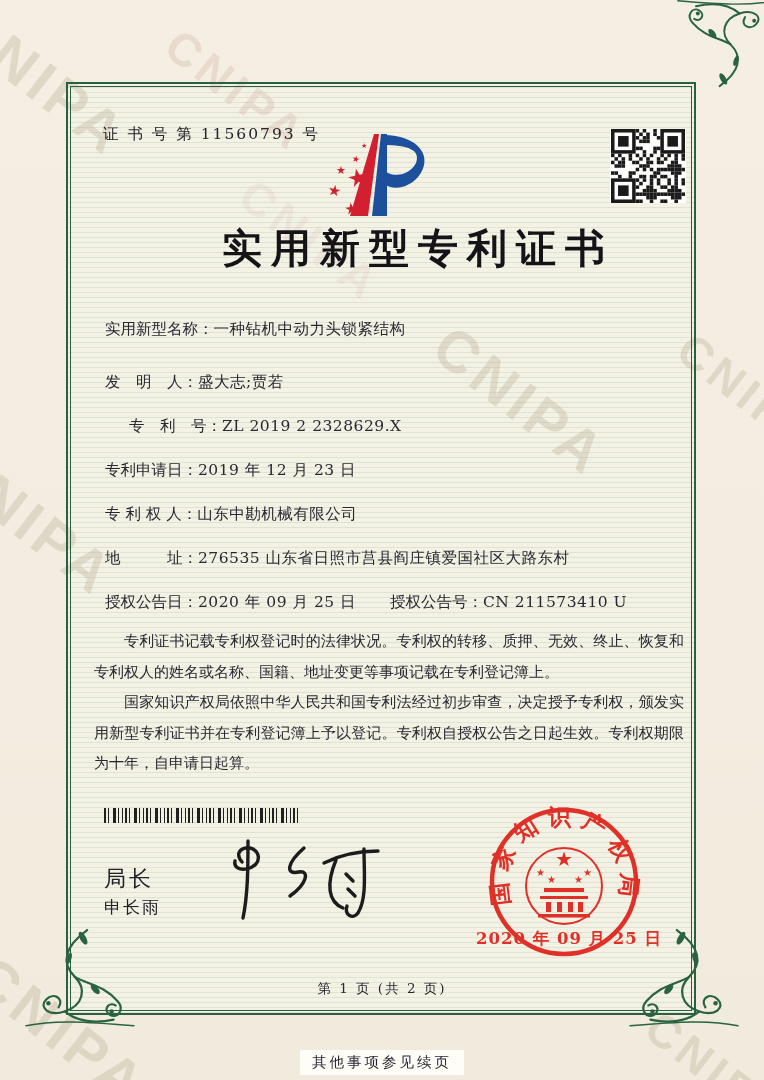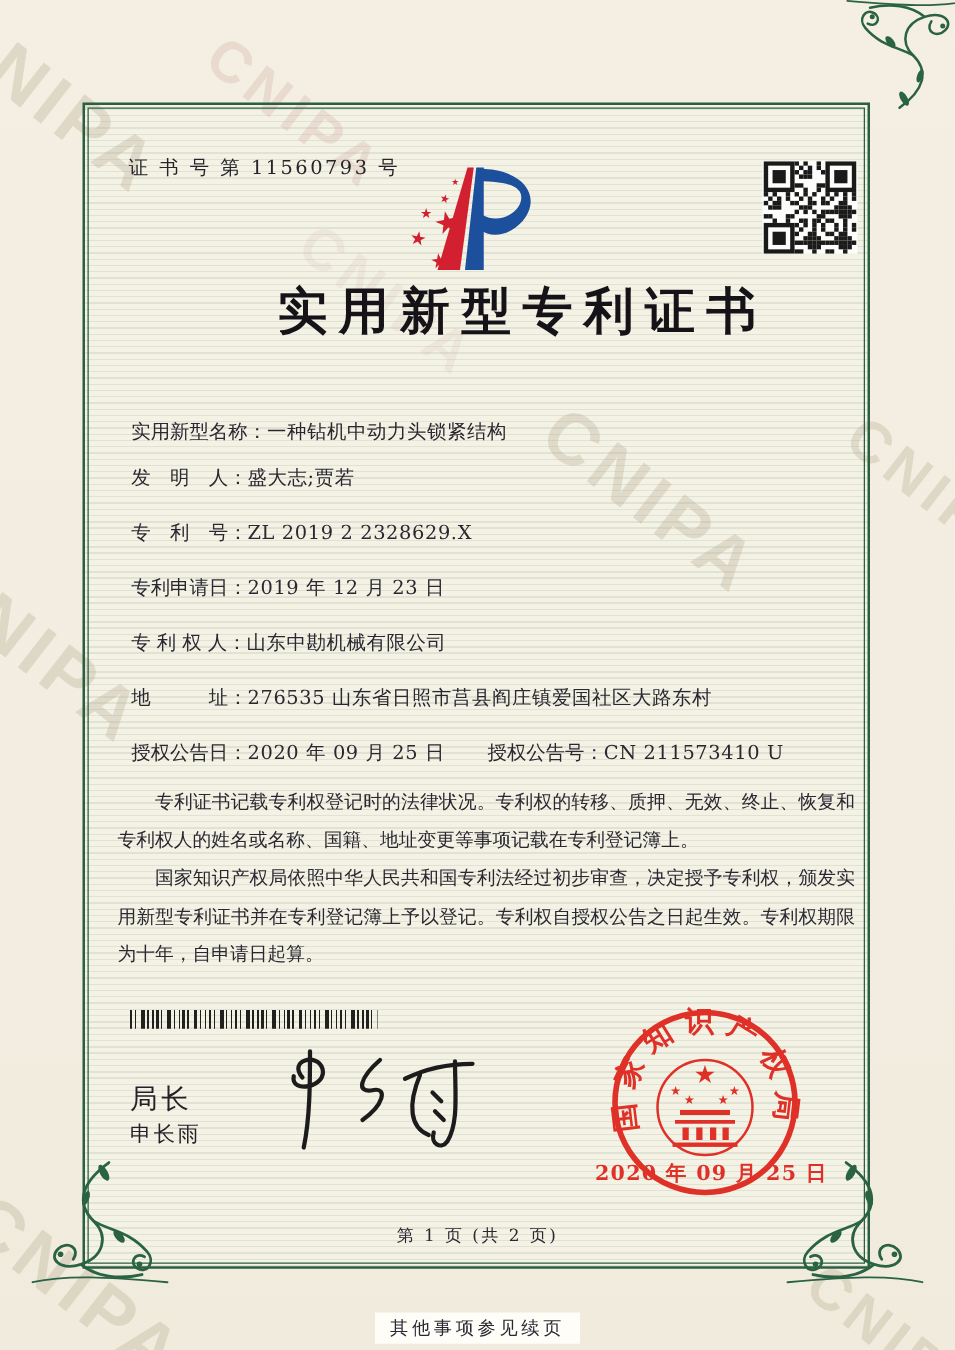--- a/index.html
+++ b/index.html
@@ -30,21 +30,21 @@
   .logo{position:absolute;left:320px;top:122px;width:124px;height:108px;}
   .qr{position:absolute;left:610px;top:129px;width:76px;height:74px;background:#fdfdfb;}
 
   .title{position:absolute;left:0;top:221px;width:764px;text-align:center;margin:0;
       font-size:40px;font-weight:bold;letter-spacing:9px;color:#151318;padding-left:36px;}
 
   .rows{position:absolute;left:105px;top:0;width:585px;}
   .frow{position:absolute;left:0;font-size:15.5px;color:#2a2730;white-space:nowrap;}
   .frow .lab{display:inline-block;}
   .frow .val{letter-spacing:0.5px;}
-  .frow.r1{top:319px;margin-top:16px;} .frow.r2{top:372px;} .frow.r3{top:416px;}
+  .frow.r1{top:319px;} .frow.r2{top:372px;} .frow.r3{top:416px;margin-left:24px;}
   .frow.r4{top:460px;} .frow.r5{top:504px;} .frow.r6{top:548px;} .frow.r7{top:592px;}
   .frow .second{position:absolute;left:285px;top:0;white-space:nowrap;}
 
   .paras{position:absolute;left:94px;top:626px;width:590px;}
   .paras p{margin:0;font-size:15px;line-height:30.5px;text-indent:2em;text-align:justify;color:#2a2730;}
 
   .barcode{position:absolute;left:104px;top:808px;width:198px;height:15px;
       background:repeating-linear-gradient(90deg,#20201e 0 2px,rgba(0,0,0,0) 2px 4px,#20201e 4px 5px,rgba(0,0,0,0) 5px 9px,#20201e 9px 12px,rgba(0,0,0,0) 12px 14px,#20201e 14px 15px,rgba(0,0,0,0) 15px 18px,#20201e 18px 19px,rgba(0,0,0,0) 19px 21px);}
 
   .signer-title{position:absolute;left:104px;top:864px;font-size:22px;letter-spacing:3px;color:#232027;}

